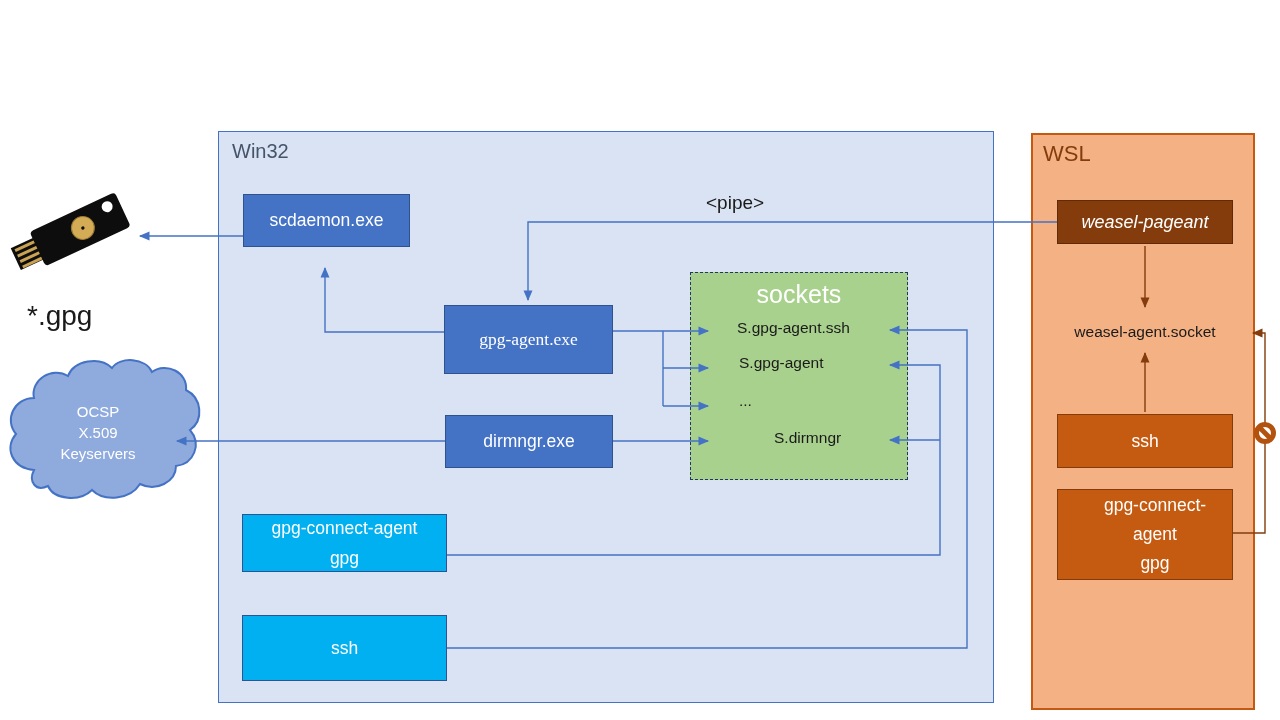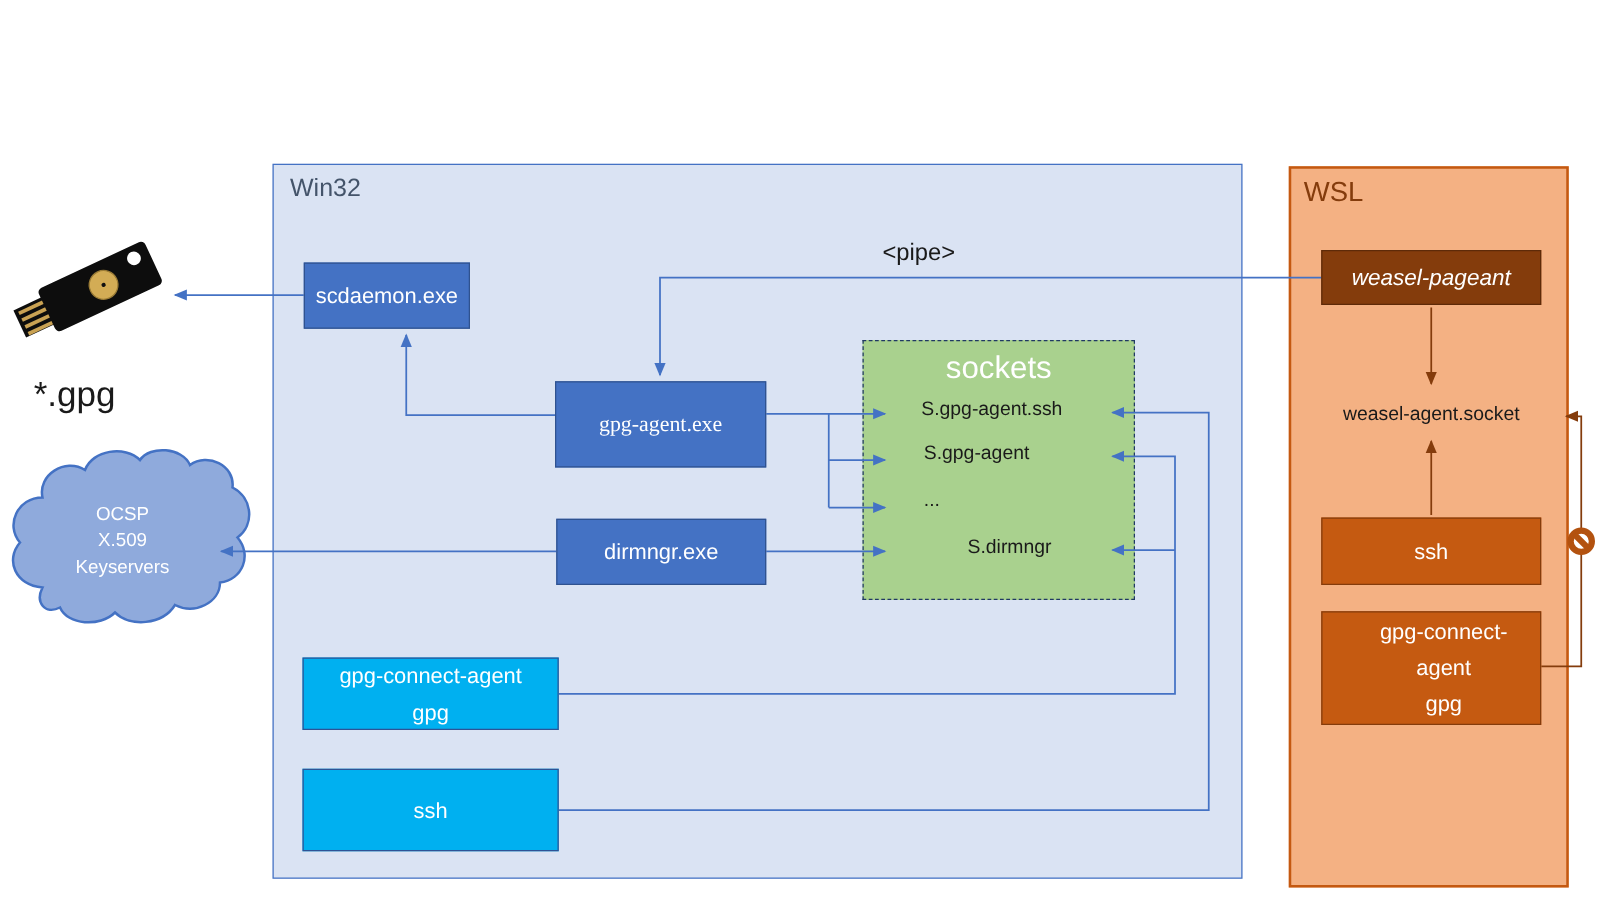--- a/index.html
+++ b/index.html
@@ -91,25 +91,25 @@
 
     <g>
       <circle cx="1265" cy="433" r="8.5" fill="#ffffff" stroke="#B3520F" stroke-width="5"></circle>
       <line x1="1259.5" y1="427.5" x2="1270.5" y2="438.5" stroke="#B3520F" stroke-width="5"></line>
     </g>
   </svg>
 
   <div class="abs region-label" style="left:232px;top:140px;">Win32</div>
   <div class="abs region-label" style="left:1043px;top:141px;font-size:22px;color:#843C0C;">WSL</div>
 
-  <div class="abs box box-blue" style="left:243px;top:210px;width:133px;height:53px;">scdaemon.exe</div>
+  <div class="abs box box-blue" style="left:243px;top:194px;width:167px;height:53px;">scdaemon.exe</div>
   <div class="abs box box-blue" style="left:444px;top:305px;width:169px;height:69px;font-family:Liberation Serif, serif;">gpg-agent.exe</div>
   <div class="abs box box-blue" style="left:445px;top:415px;width:168px;height:53px;">dirmngr.exe</div>
 
-  <div class="abs box box-cyan col" style="left:242px;top:514px;width:205px;height:58px;line-height:30px;margin-top:12px;">
+  <div class="abs box box-cyan col" style="left:242px;top:514px;width:205px;height:58px;line-height:30px;">
     <div>gpg-connect-agent</div>
     <div>gpg</div>
   </div>
   <div class="abs box box-cyan" style="left:242px;top:615px;width:205px;height:66px;">ssh</div>
 
   <div class="abs sockets-title">sockets</div>
   <div class="abs socket-item" style="left:737px;top:319px;">S.gpg-agent.ssh</div>
   <div class="abs socket-item" style="left:739px;top:354px;">S.gpg-agent</div>
   <div class="abs socket-item" style="left:739px;top:392px;">...</div>
   <div class="abs socket-item" style="left:774px;top:429px;">S.dirmngr</div>

